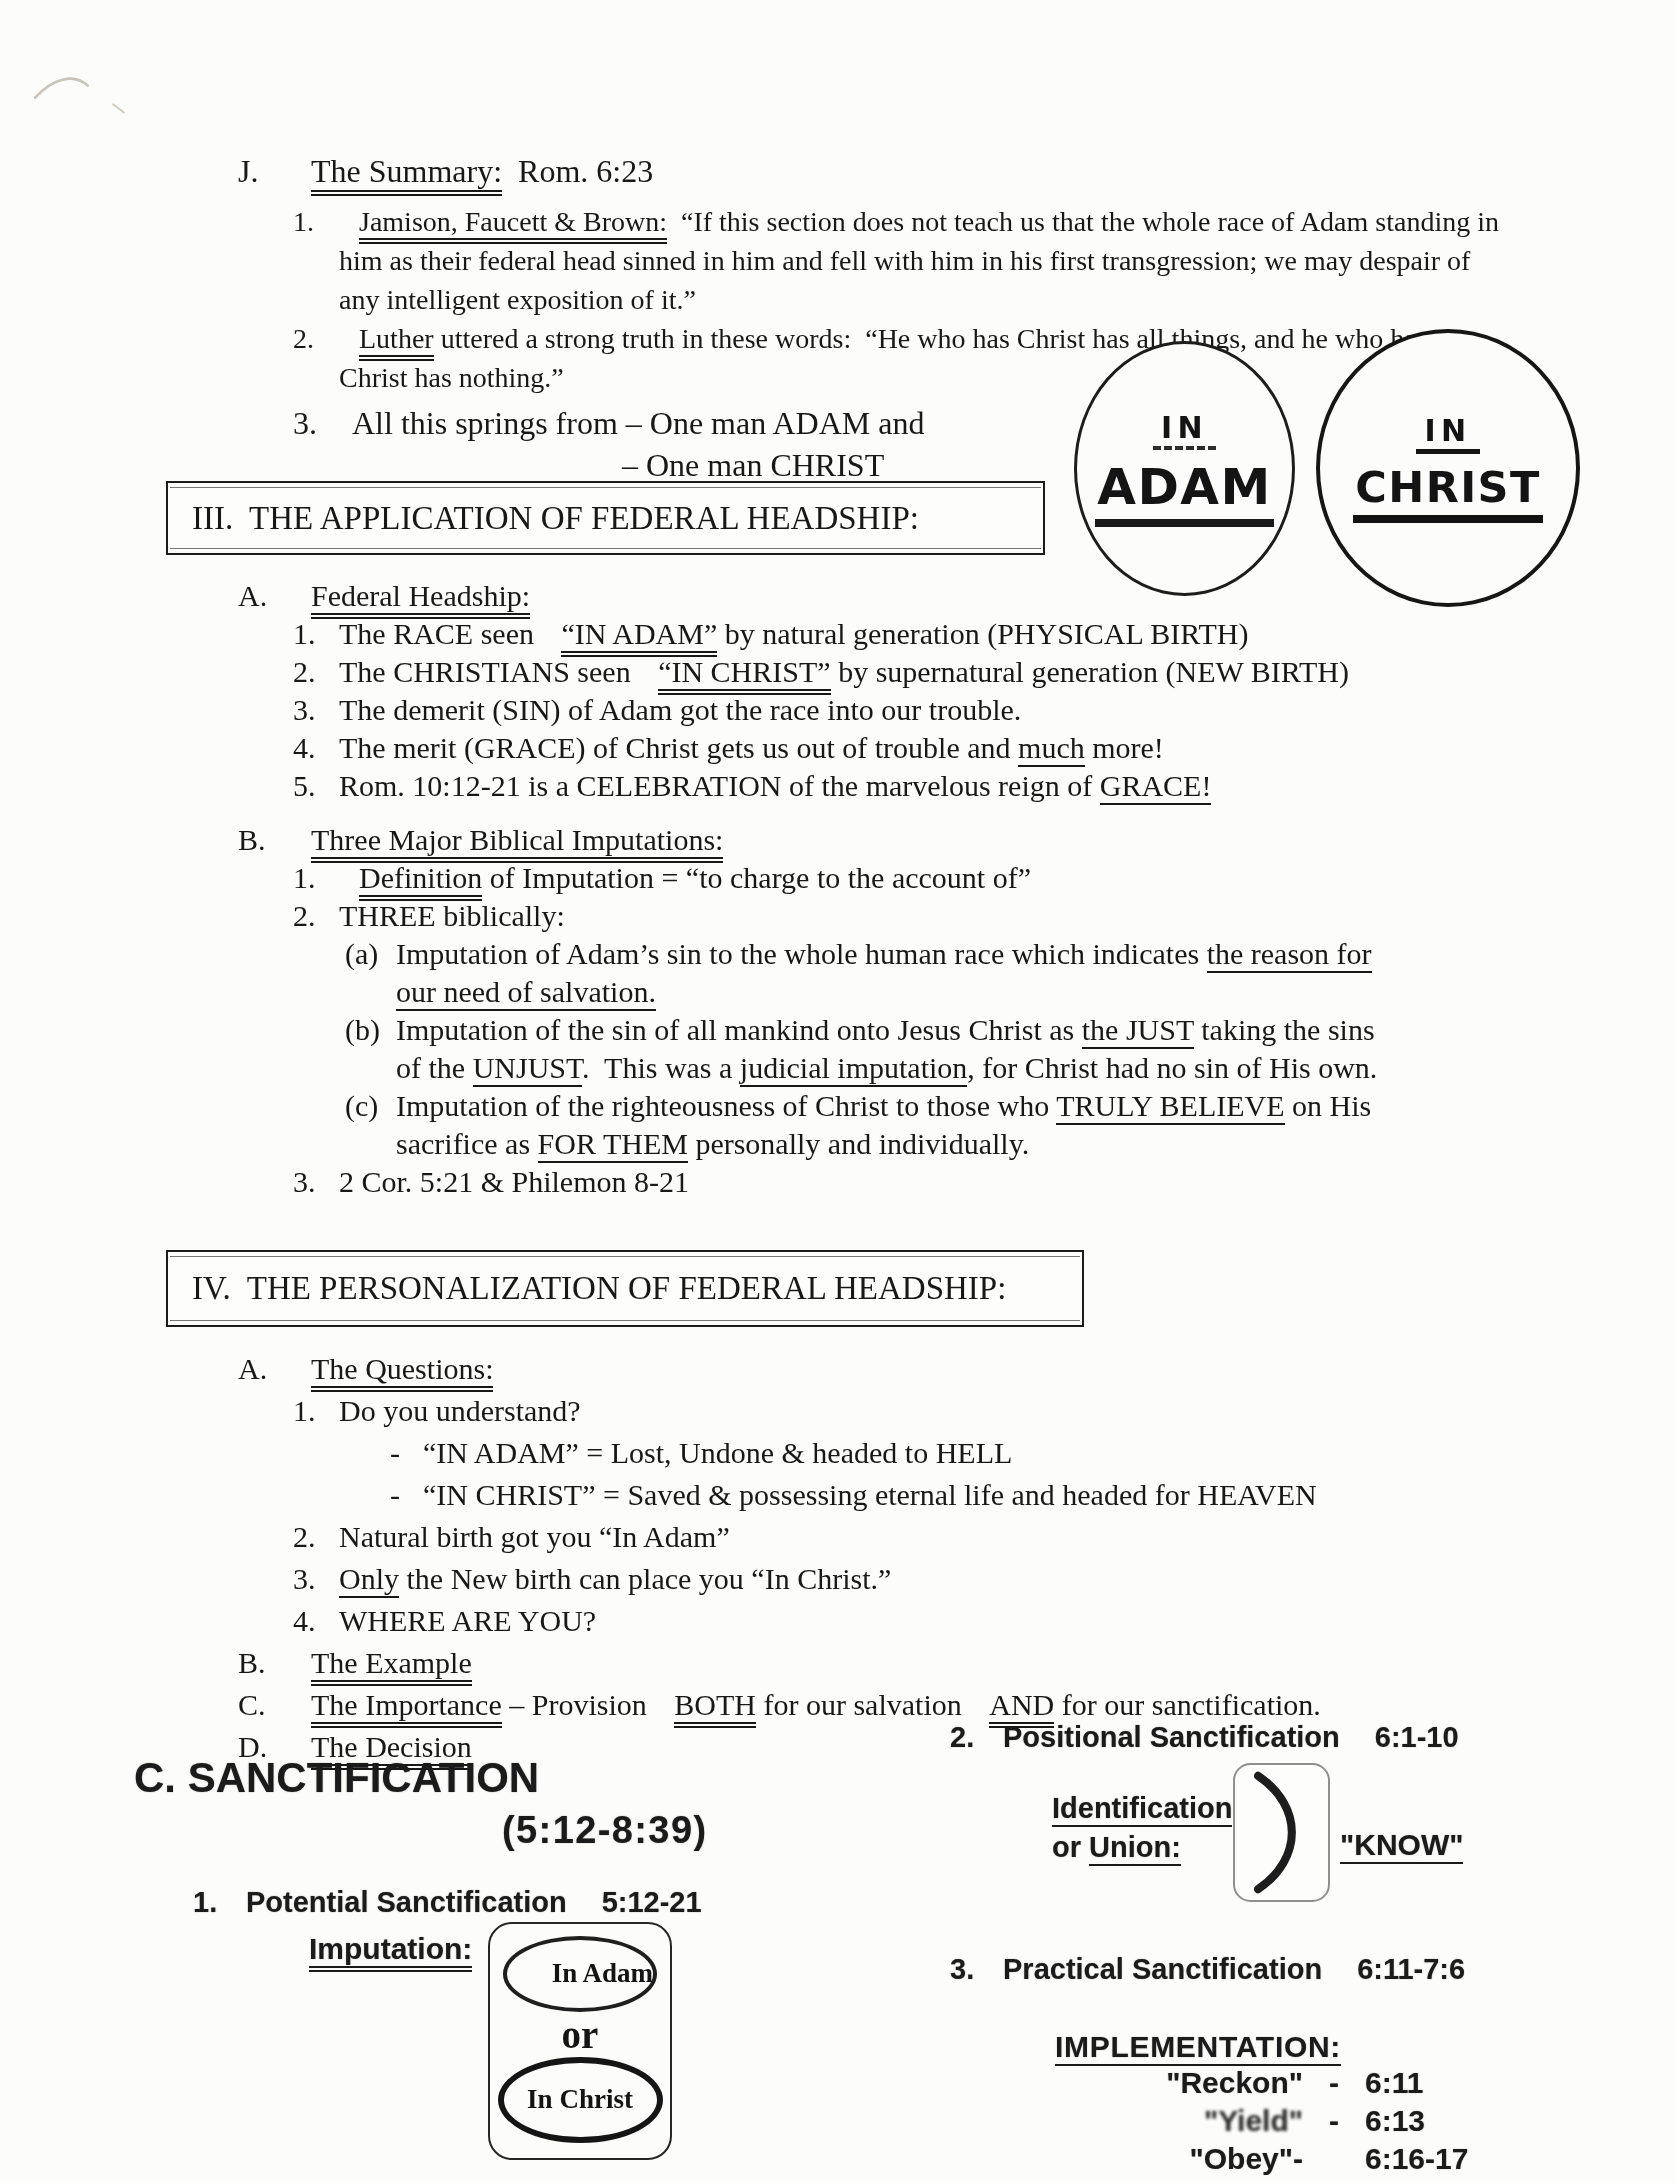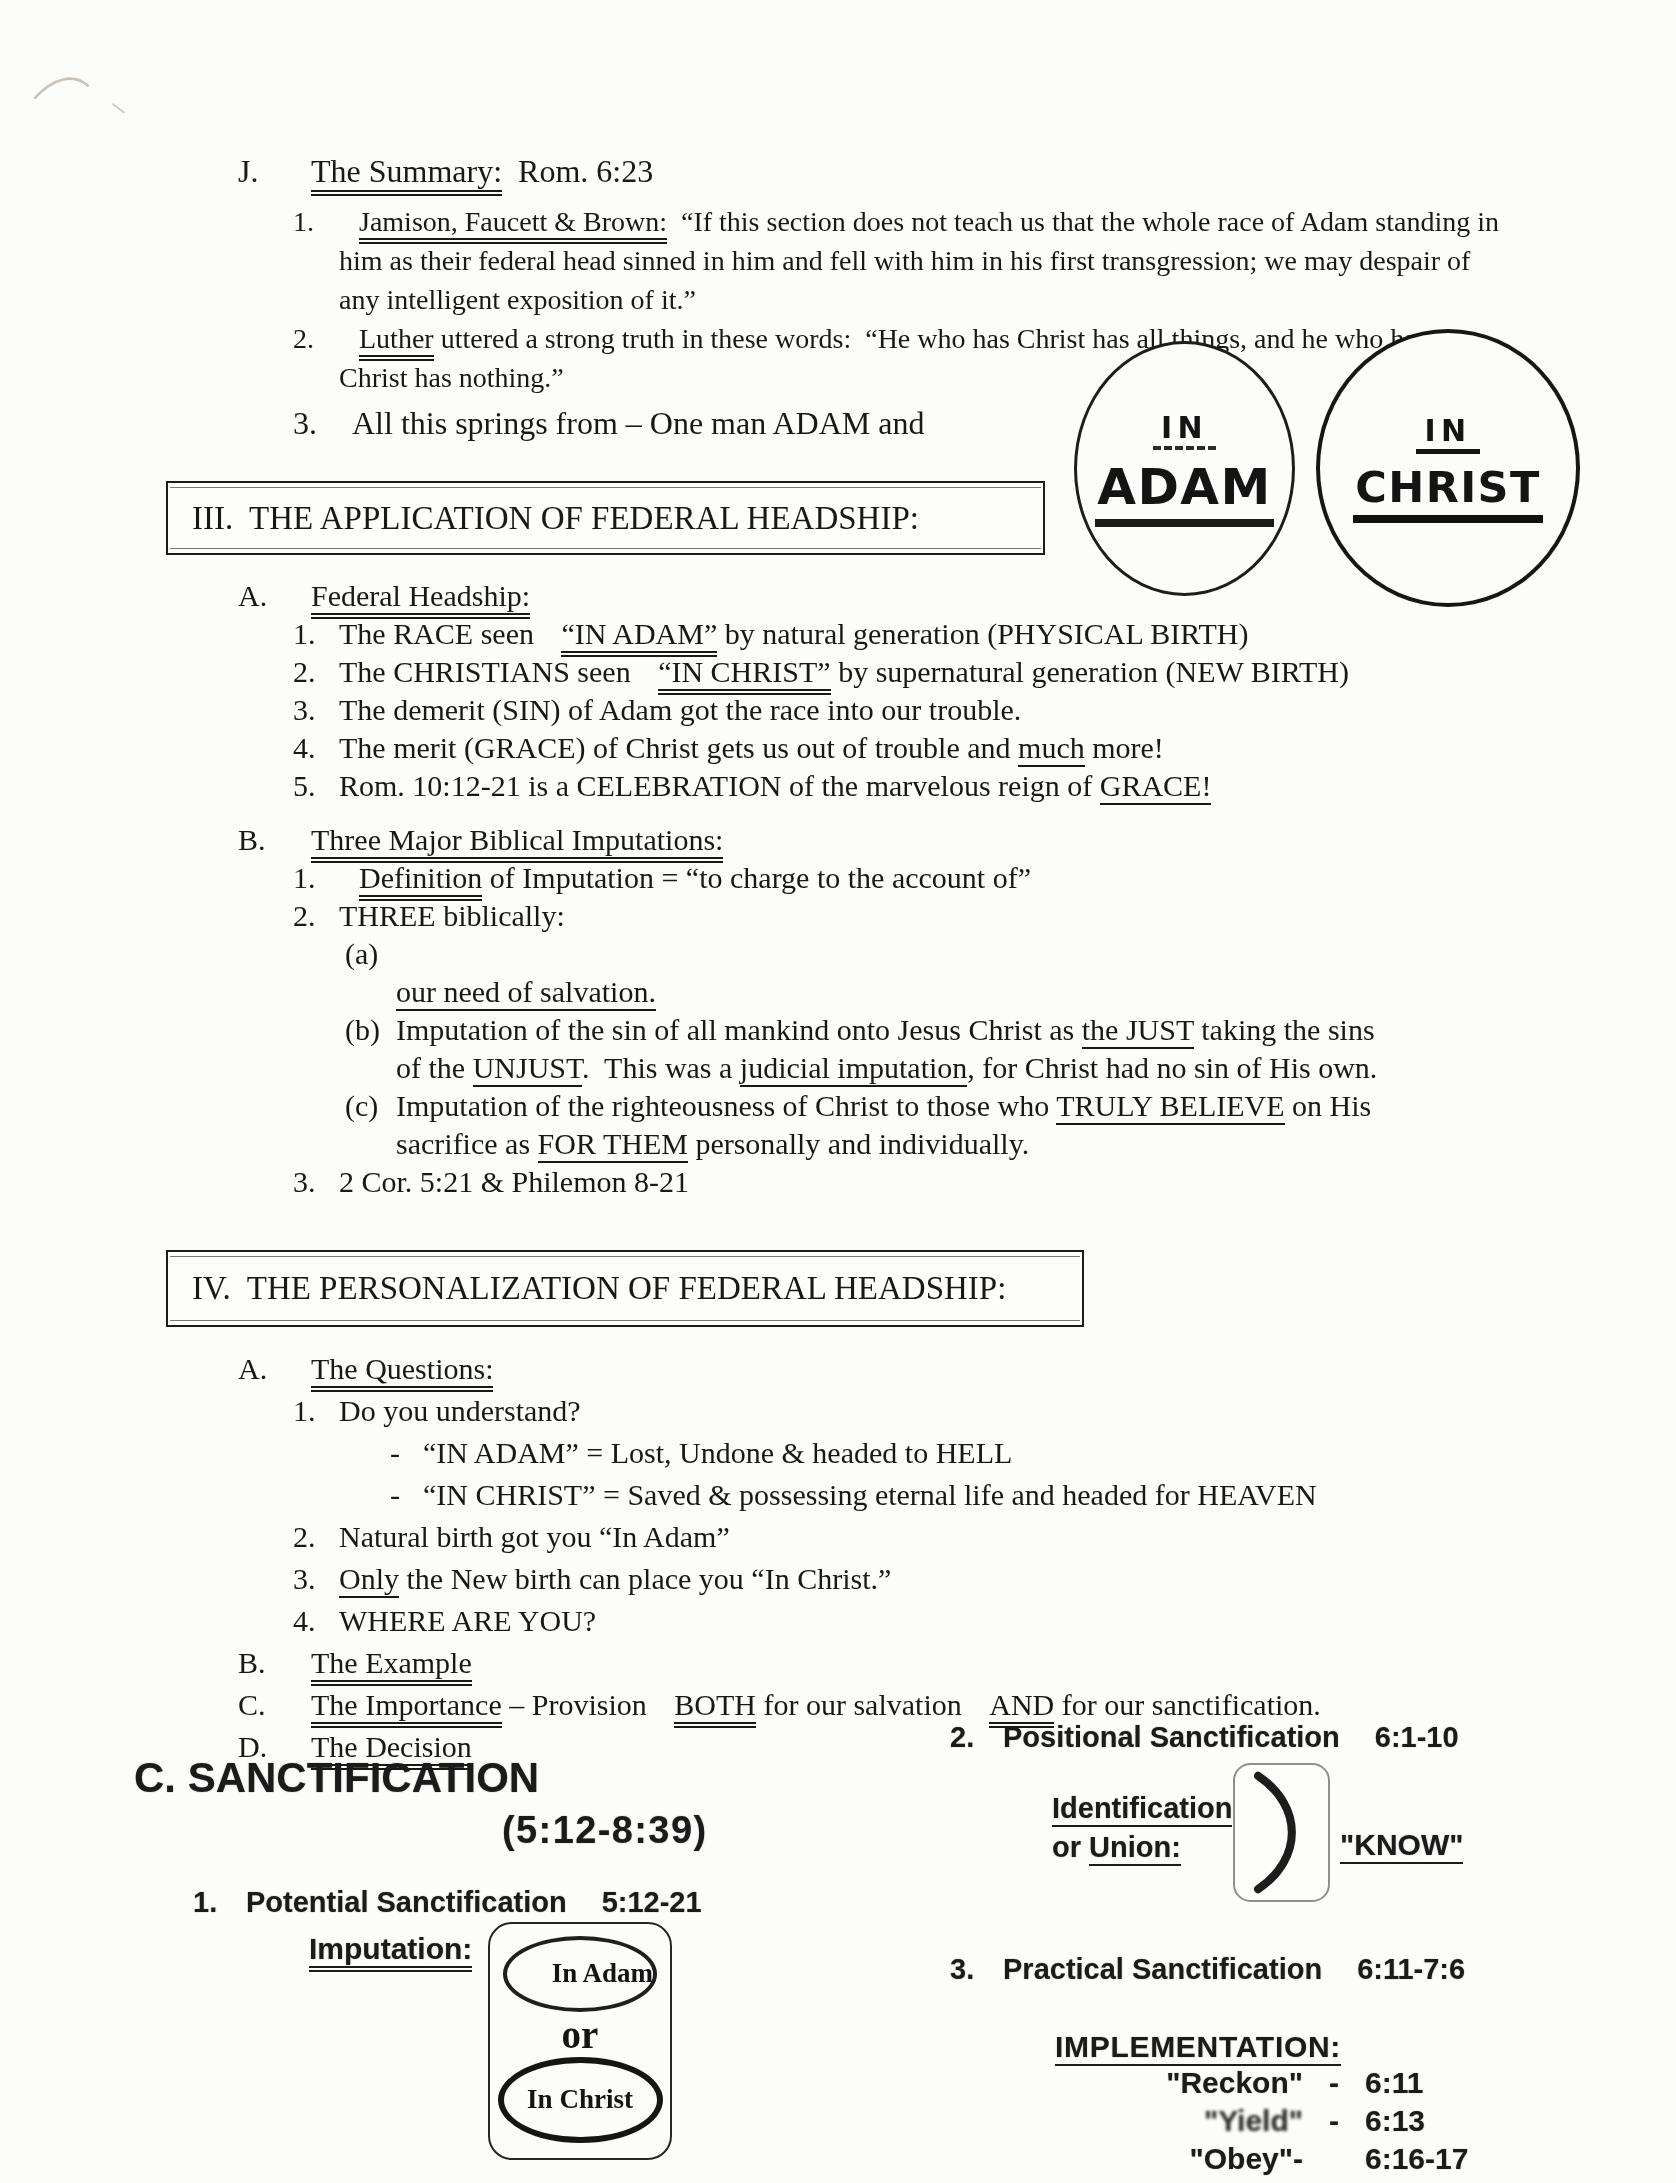--- a/index.html
+++ b/index.html
@@ -145,20 +145,23 @@
       <span class="mk mk-1">2.</span>
       <span class="tx"><span class="u2">Luther</span><span> uttered a strong truth in these words:&nbsp; “He who has Christ has all things, and he who has not</span></span>
     </div>
     <div class="ln p-1">
       <span class="tx"><span>Christ has nothing.”</span></span>
     </div>
     <div class="ln i3" style="margin-top:4px;padding-left:114px;">
       <span class="mk mk-1">3.</span>
       <span class="tx"><span>All this springs from – One man ADAM and</span></span>
     </div>
+    <div class="ln i3" style="padding-left:384px;">
+      <span class="tx"><span>– One man CHRIST</span></span>
+    </div>
   </section>
 
   <div class="badge" id="badge-adam">
     <div class="b-top">IN</div>
     <div class="b-bot">ADAM</div>
   </div>
   <div class="badge" id="badge-christ">
     <div class="b-top">IN</div>
     <div class="b-bot">CHRIST</div>
   </div>
@@ -199,20 +202,21 @@
     <div class="ln p-1">
       <span class="mk mk-1">1.</span>
       <span class="tx"><span class="u2">Definition</span><span> of Imputation = “to charge to the account of”</span></span>
     </div>
     <div class="ln p-1">
       <span class="mk mk-1">2.</span>
       <span class="tx"><span>THREE biblically:</span></span>
     </div>
     <div class="ln p-2">
       <span class="mk mk-2">(a)</span>
+      <span class="tx"><span>Imputation of Adam’s sin to the whole human race which indicates </span><span class="u1">the reason for</span></span>
     </div>
     <div class="ln p-2">
       <span class="tx"><span class="u1">our need of salvation.</span></span>
     </div>
     <div class="ln p-2">
       <span class="mk mk-2">(b)</span>
       <span class="tx"><span>Imputation of the sin of all mankind onto Jesus Christ as </span><span class="u1">the JUST</span><span> taking the sins</span></span>
     </div>
     <div class="ln p-2">
       <span class="tx"><span>of the </span><span class="u1">UNJUST</span><span>.&nbsp; This was a </span><span class="u1">judicial imputation</span><span>, for Christ had no sin of His own.</span></span>

